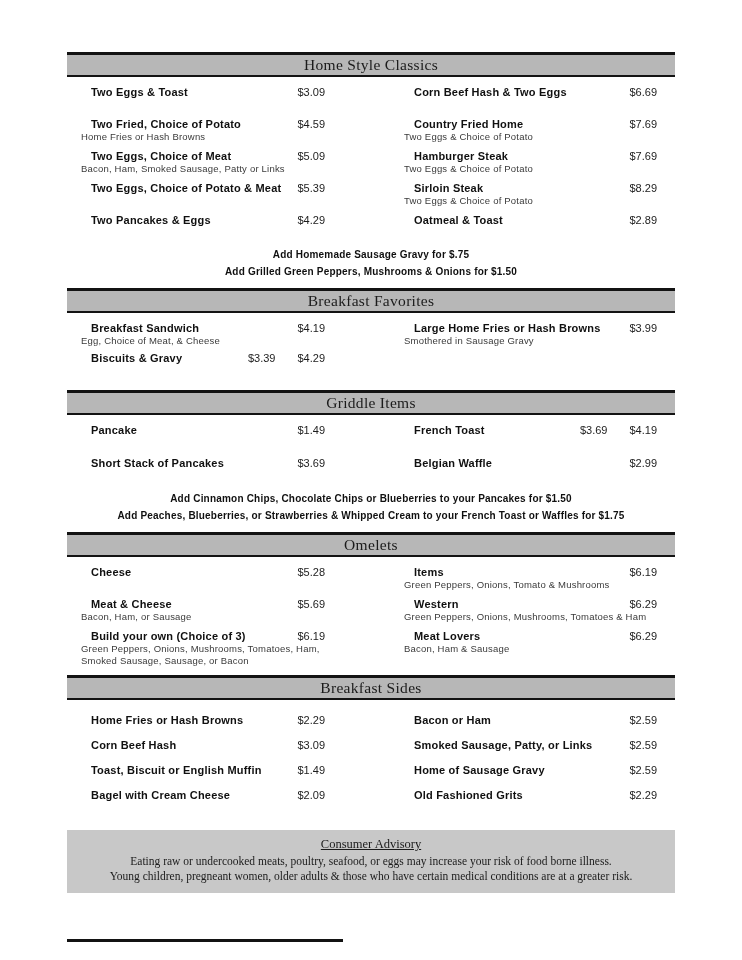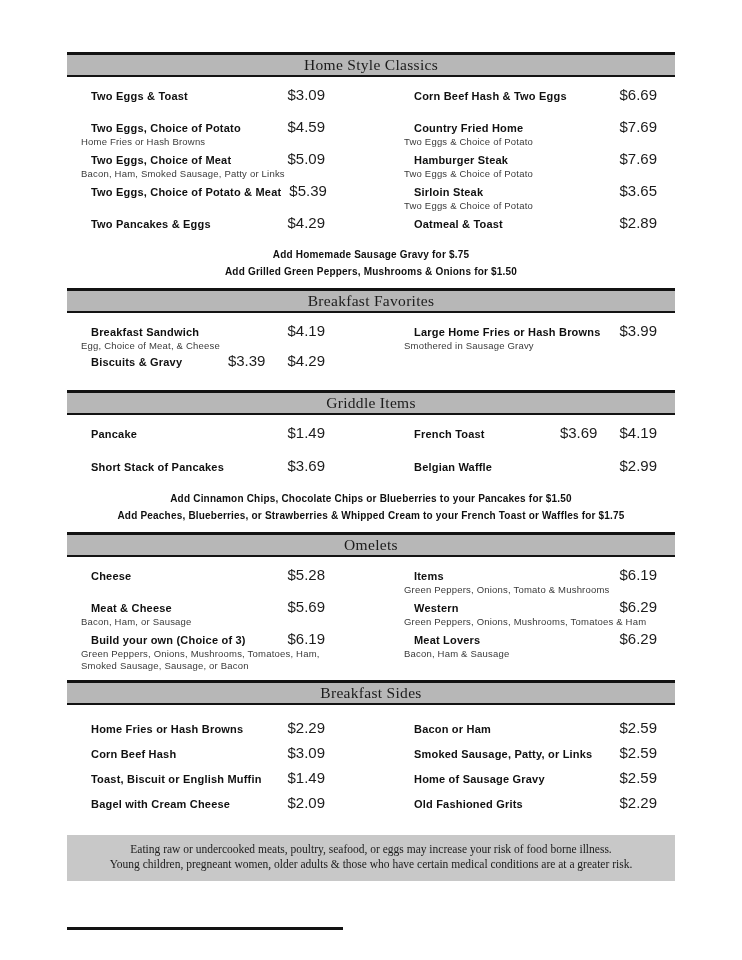--- a/index.html
+++ b/index.html
@@ -44,21 +44,21 @@
   .iline { display: flex; justify-content: space-between; align-items: baseline; }
   .iname {
     font-weight: bold;
     font-size: 11px;
     letter-spacing: 0.2px;
     color: #101010;
     white-space: nowrap;
     margin-left: 24px;
   }
   .iprices { display: flex; gap: 22px; flex: none; padding-left: 8px; }
-  .iprice { font-size: 15px; color: #1c1c1c; }
+  .iprice { font-size: 11px; color: #1c1c1c; }
   .idesc {
     font-size: 9.5px;
     color: #3a3a3a;
     line-height: 12px;
     margin: 1px 0 0 14px;
     letter-spacing: 0.2px;
   }
 
   .notes { margin-top: 0; text-align: center; }
   .note {
@@ -101,21 +101,21 @@
             <div class="item">
               <div class="iline">
                 <span class="iname">Two Eggs &amp; Toast</span>
                 <span class="iprices">
                   <span class="iprice">$3.09</span>
                 </span>
               </div>
             </div>
             <div class="item">
               <div class="iline">
-                <span class="iname">Two Eggs, Choice of Potato</span>
+                <span class="iname">Two Fried, Choice of Potato</span>
                 <span class="iprices">
                   <span class="iprice">$4.59</span>
                 </span>
               </div>
               <div class="idesc">Home Fries or Hash Browns</div>
             </div>
             <div class="item">
               <div class="iline">
                 <span class="iname">Two Eggs, Choice of Meat</span>
                 <span class="iprices">
@@ -165,21 +165,21 @@
                 <span class="iprices">
                   <span class="iprice">$7.69</span>
                 </span>
               </div>
               <div class="idesc">Two Eggs &amp; Choice of Potato</div>
             </div>
             <div class="item">
               <div class="iline">
                 <span class="iname">Sirloin Steak</span>
                 <span class="iprices">
-                  <span class="iprice">$3.65</span>
+                  <span class="iprice">$8.29</span>
                 </span>
               </div>
               <div class="idesc">Two Eggs &amp; Choice of Potato</div>
             </div>
             <div class="item">
               <div class="iline">
                 <span class="iname">Oatmeal &amp; Toast</span>
                 <span class="iprices">
                   <span class="iprice">$2.89</span>
                 </span>
@@ -413,18 +413,19 @@
                   <span class="iprice">$2.29</span>
                 </span>
               </div>
             </div>
           </div>
         </div>
       </section>
     </div>
 
   <div class="advisory">
+    <div class="adv-title">Consumer Advisory</div>
     <div class="adv-line">Eating raw or undercooked meats, poultry, seafood, or eggs may increase your risk of food borne illness.</div>
     <div class="adv-line">Young children, pregneant women, older adults &amp; those who have certain medical conditions are at a greater risk.</div>
   </div>
 
   <div class="bottom-rule"></div>
 </div>
 
 </body></html>

